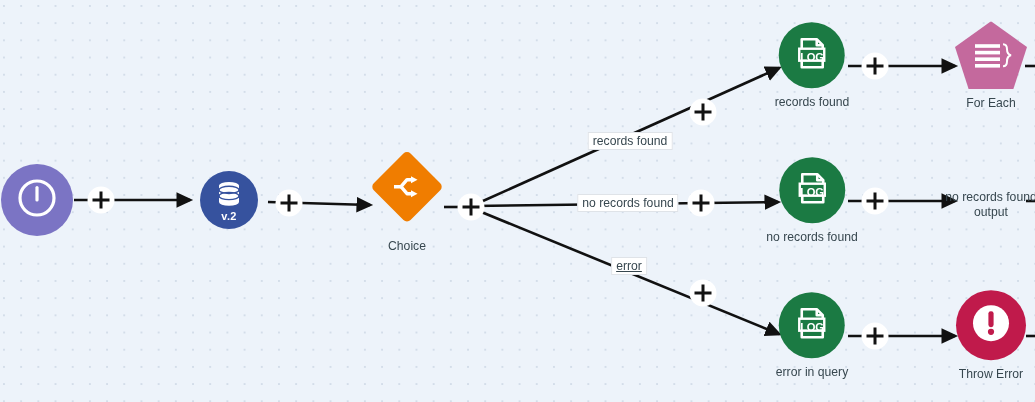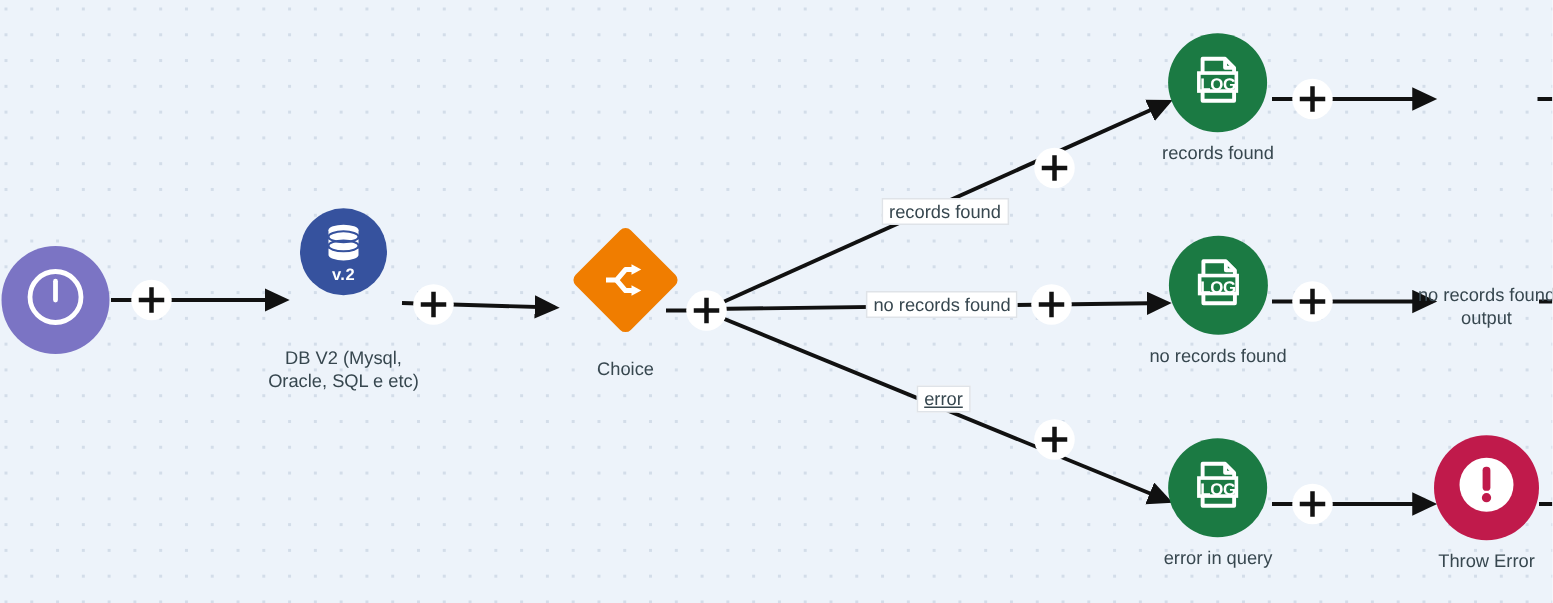--- a/index.html
+++ b/index.html
@@ -214,24 +214,23 @@
           <ellipse cx="16" cy="7.5" rx="10" ry="3.6" fill="#ffffff"></ellipse>
           <path d="M6 7.5 v4.4 a10 3.6 0 0 0 20 0 v-4.4 z" fill="#ffffff"></path>
           <path d="M6 13.6 v4.4 a10 3.6 0 0 0 20 0 v-4.4 z" fill="#ffffff"></path>
           <path d="M6 19.7 v4.4 a10 3.6 0 0 0 20 0 v-4.4 z" fill="#ffffff"></path>
           <ellipse cx="16" cy="11.9" rx="10" ry="3.6" fill="none" stroke="#36529e" stroke-width="1.4"></ellipse>
           <ellipse cx="16" cy="18" rx="10" ry="3.6" fill="none" stroke="#36529e" stroke-width="1.4"></ellipse>
         </svg>
       </span>
       <span class="db-badge">v.2</span>
     </div>
-    <div class="node-label two-line">DB V2 (Mysql, Oracle, SQL e etc)</div>
-  </div>
-
-  <div class="node" style="left:417px; top:207px;">
+  </div>
+
+  <div class="node" style="left:407px; top:207px;">
     <div class="shape diamond" style="width:52px; height:52px; background:#f07d00;">
       <svg width="34" height="34" viewBox="0 0 34 34">
         <path d="M4 17 h7 l6 -7 h5" fill="none" stroke="#ffffff" stroke-width="3.4" stroke-linejoin="round"></path>
         <path d="M11 17 l6 7 h5" fill="none" stroke="#ffffff" stroke-width="3.4" stroke-linejoin="round"></path>
         <path d="M21 6.5 L27.5 10 L21 13.5 z" fill="#ffffff"></path>
         <path d="M21 20.5 L27.5 24 L21 27.5 z" fill="#ffffff"></path>
       </svg>
     </div>
     <div class="node-label" style="margin-top:26px;">Choice</div>
   </div>
@@ -243,20 +242,32 @@
           <path d="M9 5 h15 l6 6 v22 h-21 z" fill="none" stroke="#ffffff" stroke-width="2.6" stroke-linejoin="round"></path>
           <path d="M24 5 v6 h6" fill="none" stroke="#ffffff" stroke-width="2.6" stroke-linejoin="round"></path>
           <rect x="6.5" y="14.5" width="25" height="12" fill="#1b7a43" stroke="#ffffff" stroke-width="2.4"></rect>
         </svg>
       </span>
       <span class="doc-tag">LOG</span>
     </div>
     <div class="node-label">records found</div>
   </div>
 
+  <div class="node" style="left:991px; top:66px;">
+    <div class="shape pentagon" style="width:72px; height:68px; background:#c4699d;">
+      <svg width="44" height="40" viewBox="0 0 44 40" style="margin-top:3px;">
+        <rect x="6" y="7" width="25" height="3.6" fill="#ffffff"></rect>
+        <rect x="6" y="13.6" width="25" height="3.6" fill="#ffffff"></rect>
+        <rect x="6" y="20.2" width="25" height="3.6" fill="#ffffff"></rect>
+        <rect x="6" y="26.8" width="25" height="3.6" fill="#ffffff"></rect>
+        <path d="M34 7 q4 0 4 5 t4 6 q-4 1 -4 6 t-4 5" fill="none" stroke="#ffffff" stroke-width="2"></path>
+      </svg>
+    </div>
+    <div class="node-label">For Each</div>
+  </div>
 
   <div class="node" style="left:812px; top:201px;">
     <div class="shape circle" style="width:66px; height:66px; background:#1b7a43;">
       <span>
         <svg width="38" height="38" viewBox="0 0 38 38">
           <path d="M9 5 h15 l6 6 v22 h-21 z" fill="none" stroke="#ffffff" stroke-width="2.6" stroke-linejoin="round"></path>
           <path d="M24 5 v6 h6" fill="none" stroke="#ffffff" stroke-width="2.6" stroke-linejoin="round"></path>
           <rect x="6.5" y="14.5" width="25" height="12" fill="#1b7a43" stroke="#ffffff" stroke-width="2.4"></rect>
         </svg>
       </span>

